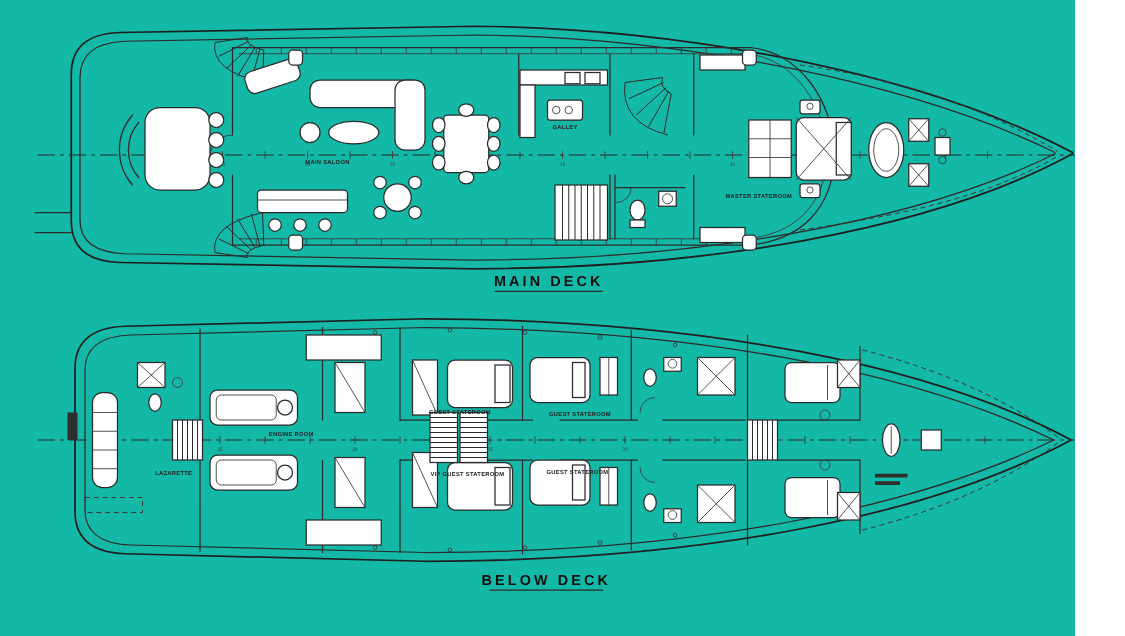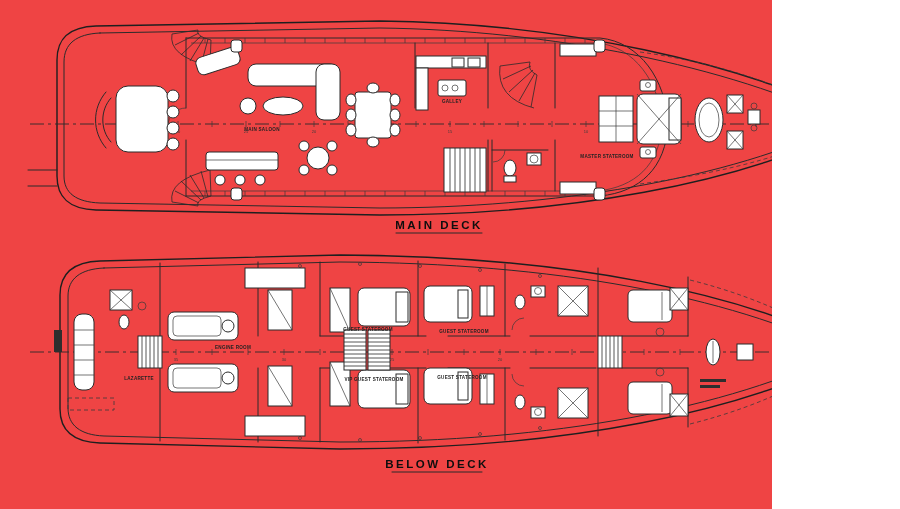--- a/index.html
+++ b/index.html
@@ -1,16 +1,16 @@
 <!DOCTYPE html>
 <html><head>
 <meta charset="utf-8">
 <style>
   html,body{margin:0;padding:0;background:#ffffff;}
-  #canvas{position:relative;width:772px;height:509px;background:#ef4444;overflow:hidden;
+  #canvas{position:relative;width:860px;height:509px;background:#14b8a6;overflow:hidden;
           font-family:"Liberation Sans",sans-serif;}
   svg{display:block}
   .ln{fill:none;stroke:#2b2b2b;stroke-width:1;stroke-linecap:round;stroke-linejoin:round}
   .hull{fill:none;stroke:#1f1f1f;stroke-width:1.4;stroke-linejoin:round}
   .thin{fill:none;stroke:#3a3a3a;stroke-width:.7}
   .hatch{fill:none;stroke:#2b2b2b;stroke-width:.8}
   .dash{fill:none;stroke:#3a3a3a;stroke-width:.8;stroke-dasharray:4 3}
   .cline{fill:none;stroke:#2b2b2b;stroke-width:.9;stroke-dasharray:14 4 3 4}
   .dark{fill:#2e2e2e;stroke:none}
   .furn{fill:#ffffff;stroke:#2b2b2b;stroke-width:1}

